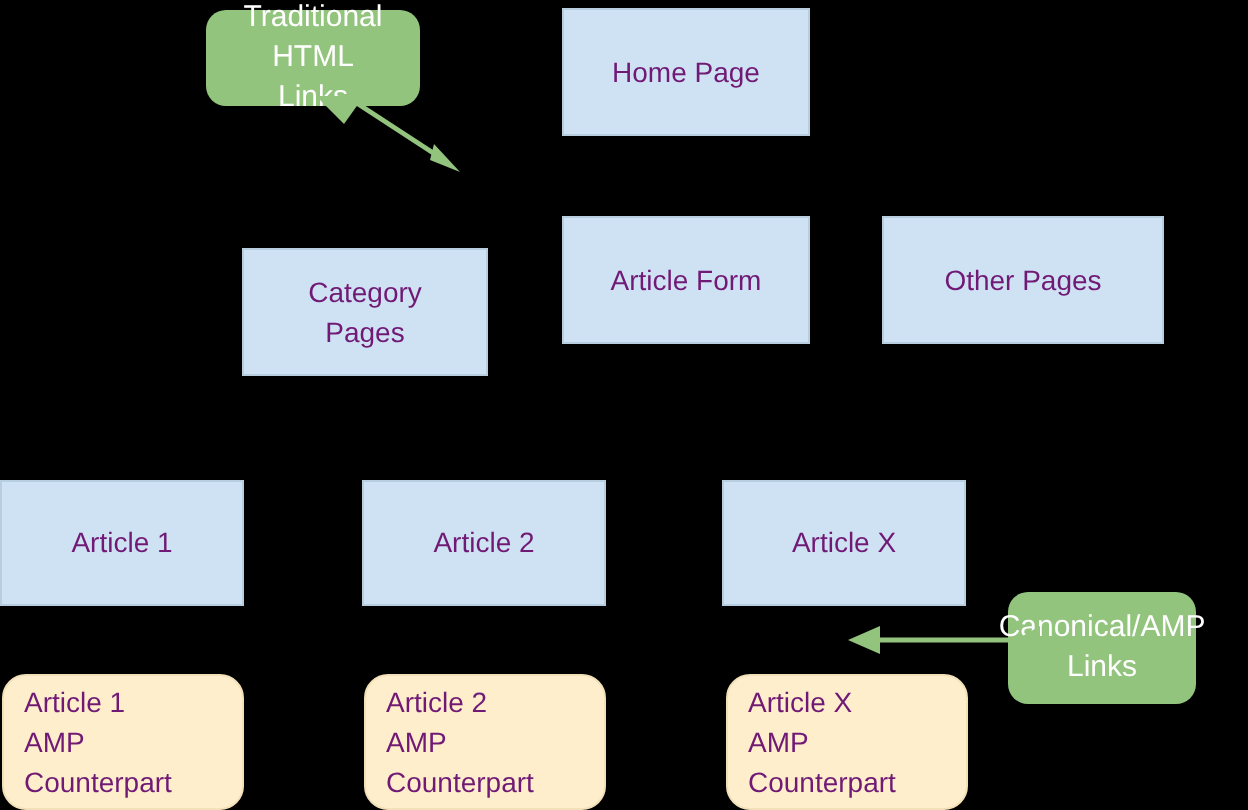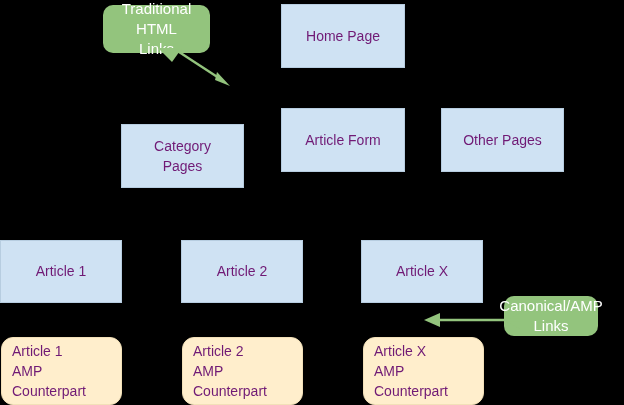--- a/index.html
+++ b/index.html
@@ -68,21 +68,21 @@
 
   <div class="node page-box" style="left:121px; top:124px; width:123px; height:64px;">
     <span>Category
 Pages</span>
   </div>
 
   <div class="node page-box" style="left:281px; top:108px; width:124px; height:64px;">
     <span>Article Form</span>
   </div>
 
-  <div class="node page-box" style="left:441px; top:108px; width:123px; height:64px;">
+  <div class="node page-box" style="left:441px; top:108px; width:141px; height:64px;">
     <span>Other Pages</span>
   </div>
 
   <div class="node page-box" style="left:0px; top:240px; width:122px; height:63px;">
     <span>Article 1</span>
   </div>
 
   <div class="node page-box" style="left:181px; top:240px; width:122px; height:63px;">
     <span>Article 2</span>
   </div>
@@ -107,21 +107,21 @@
     <span>Article X
 AMP
 Counterpart</span>
   </div>
 
   <div class="node callout" style="left:103px; top:5px; width:107px; height:48px;">
     <span>Traditional HTML
 Links</span>
   </div>
 
-  <div class="node callout" style="left:504px; top:296px; width:94px; height:40px;">
+  <div class="node callout" style="left:504px; top:296px; width:94px; height:56px;">
     <span>Canonical/AMP
 Links</span>
   </div>
 
   <svg class="overlay" viewBox="0 0 624 405">
 
     <polygon points="158,48 182,48 172,62" fill="#93c47d"></polygon>
 
     <polygon points="520,313 520,329 506,321" fill="#93c47d"></polygon>
 

